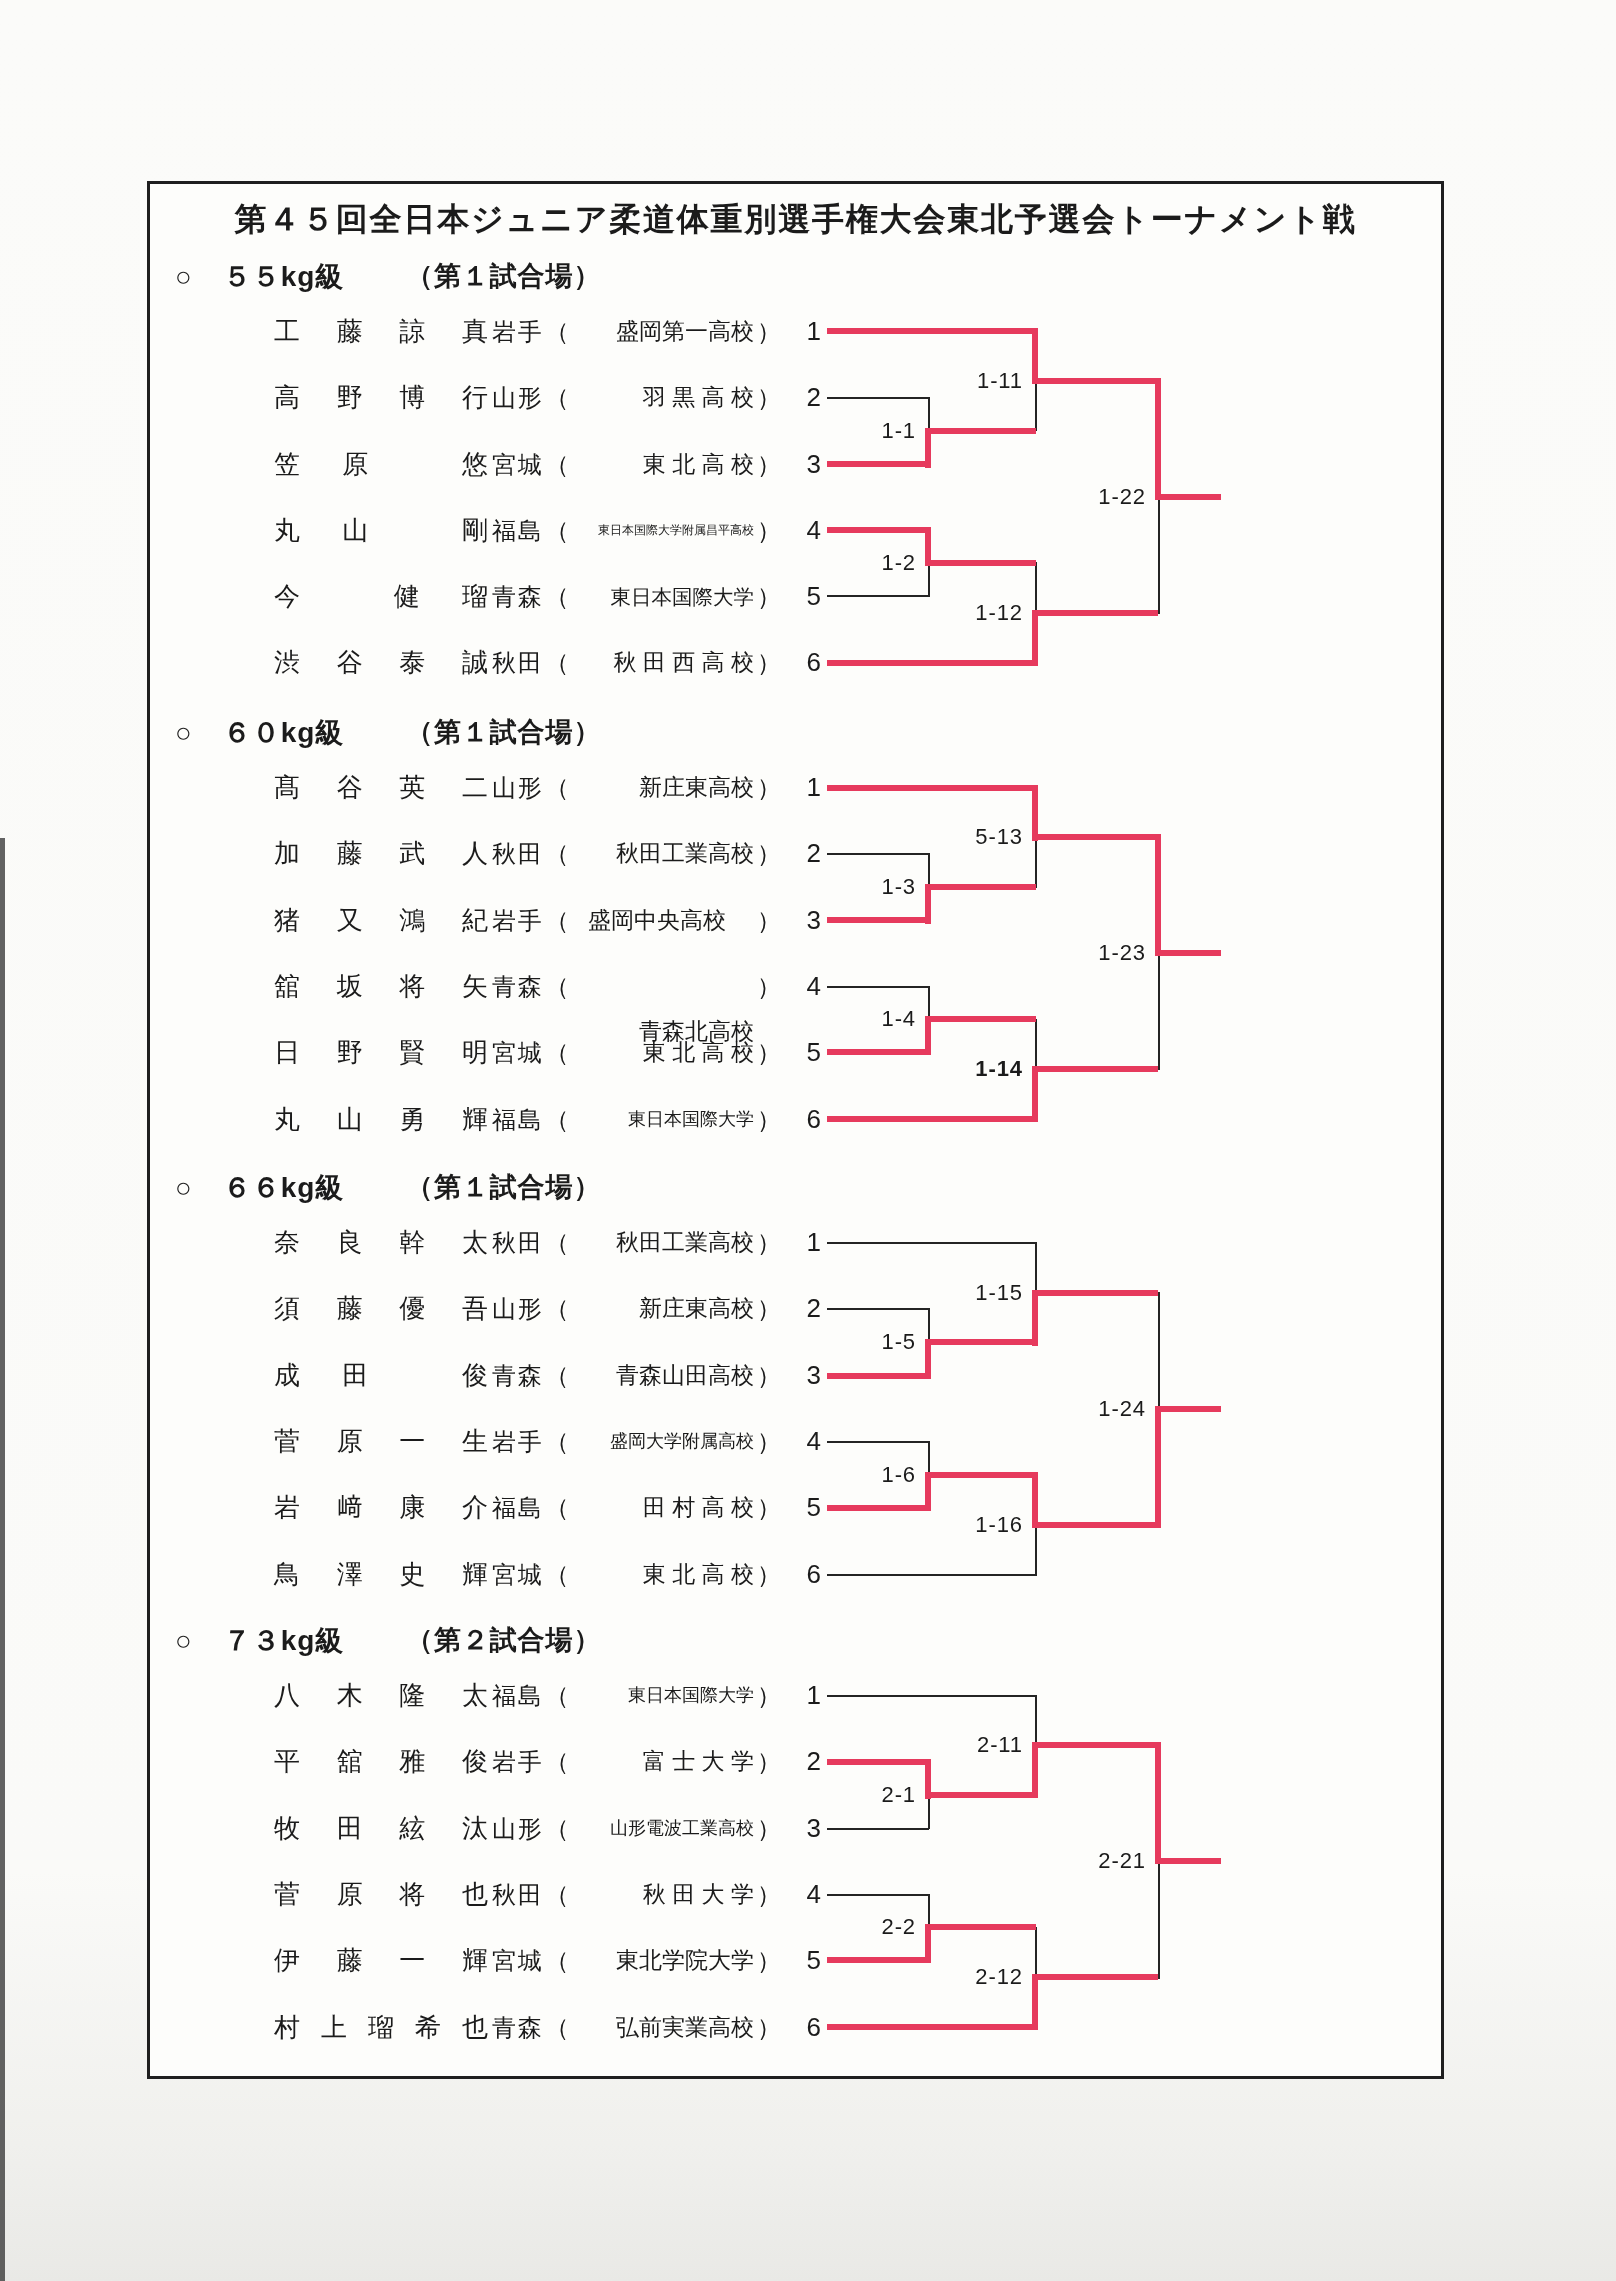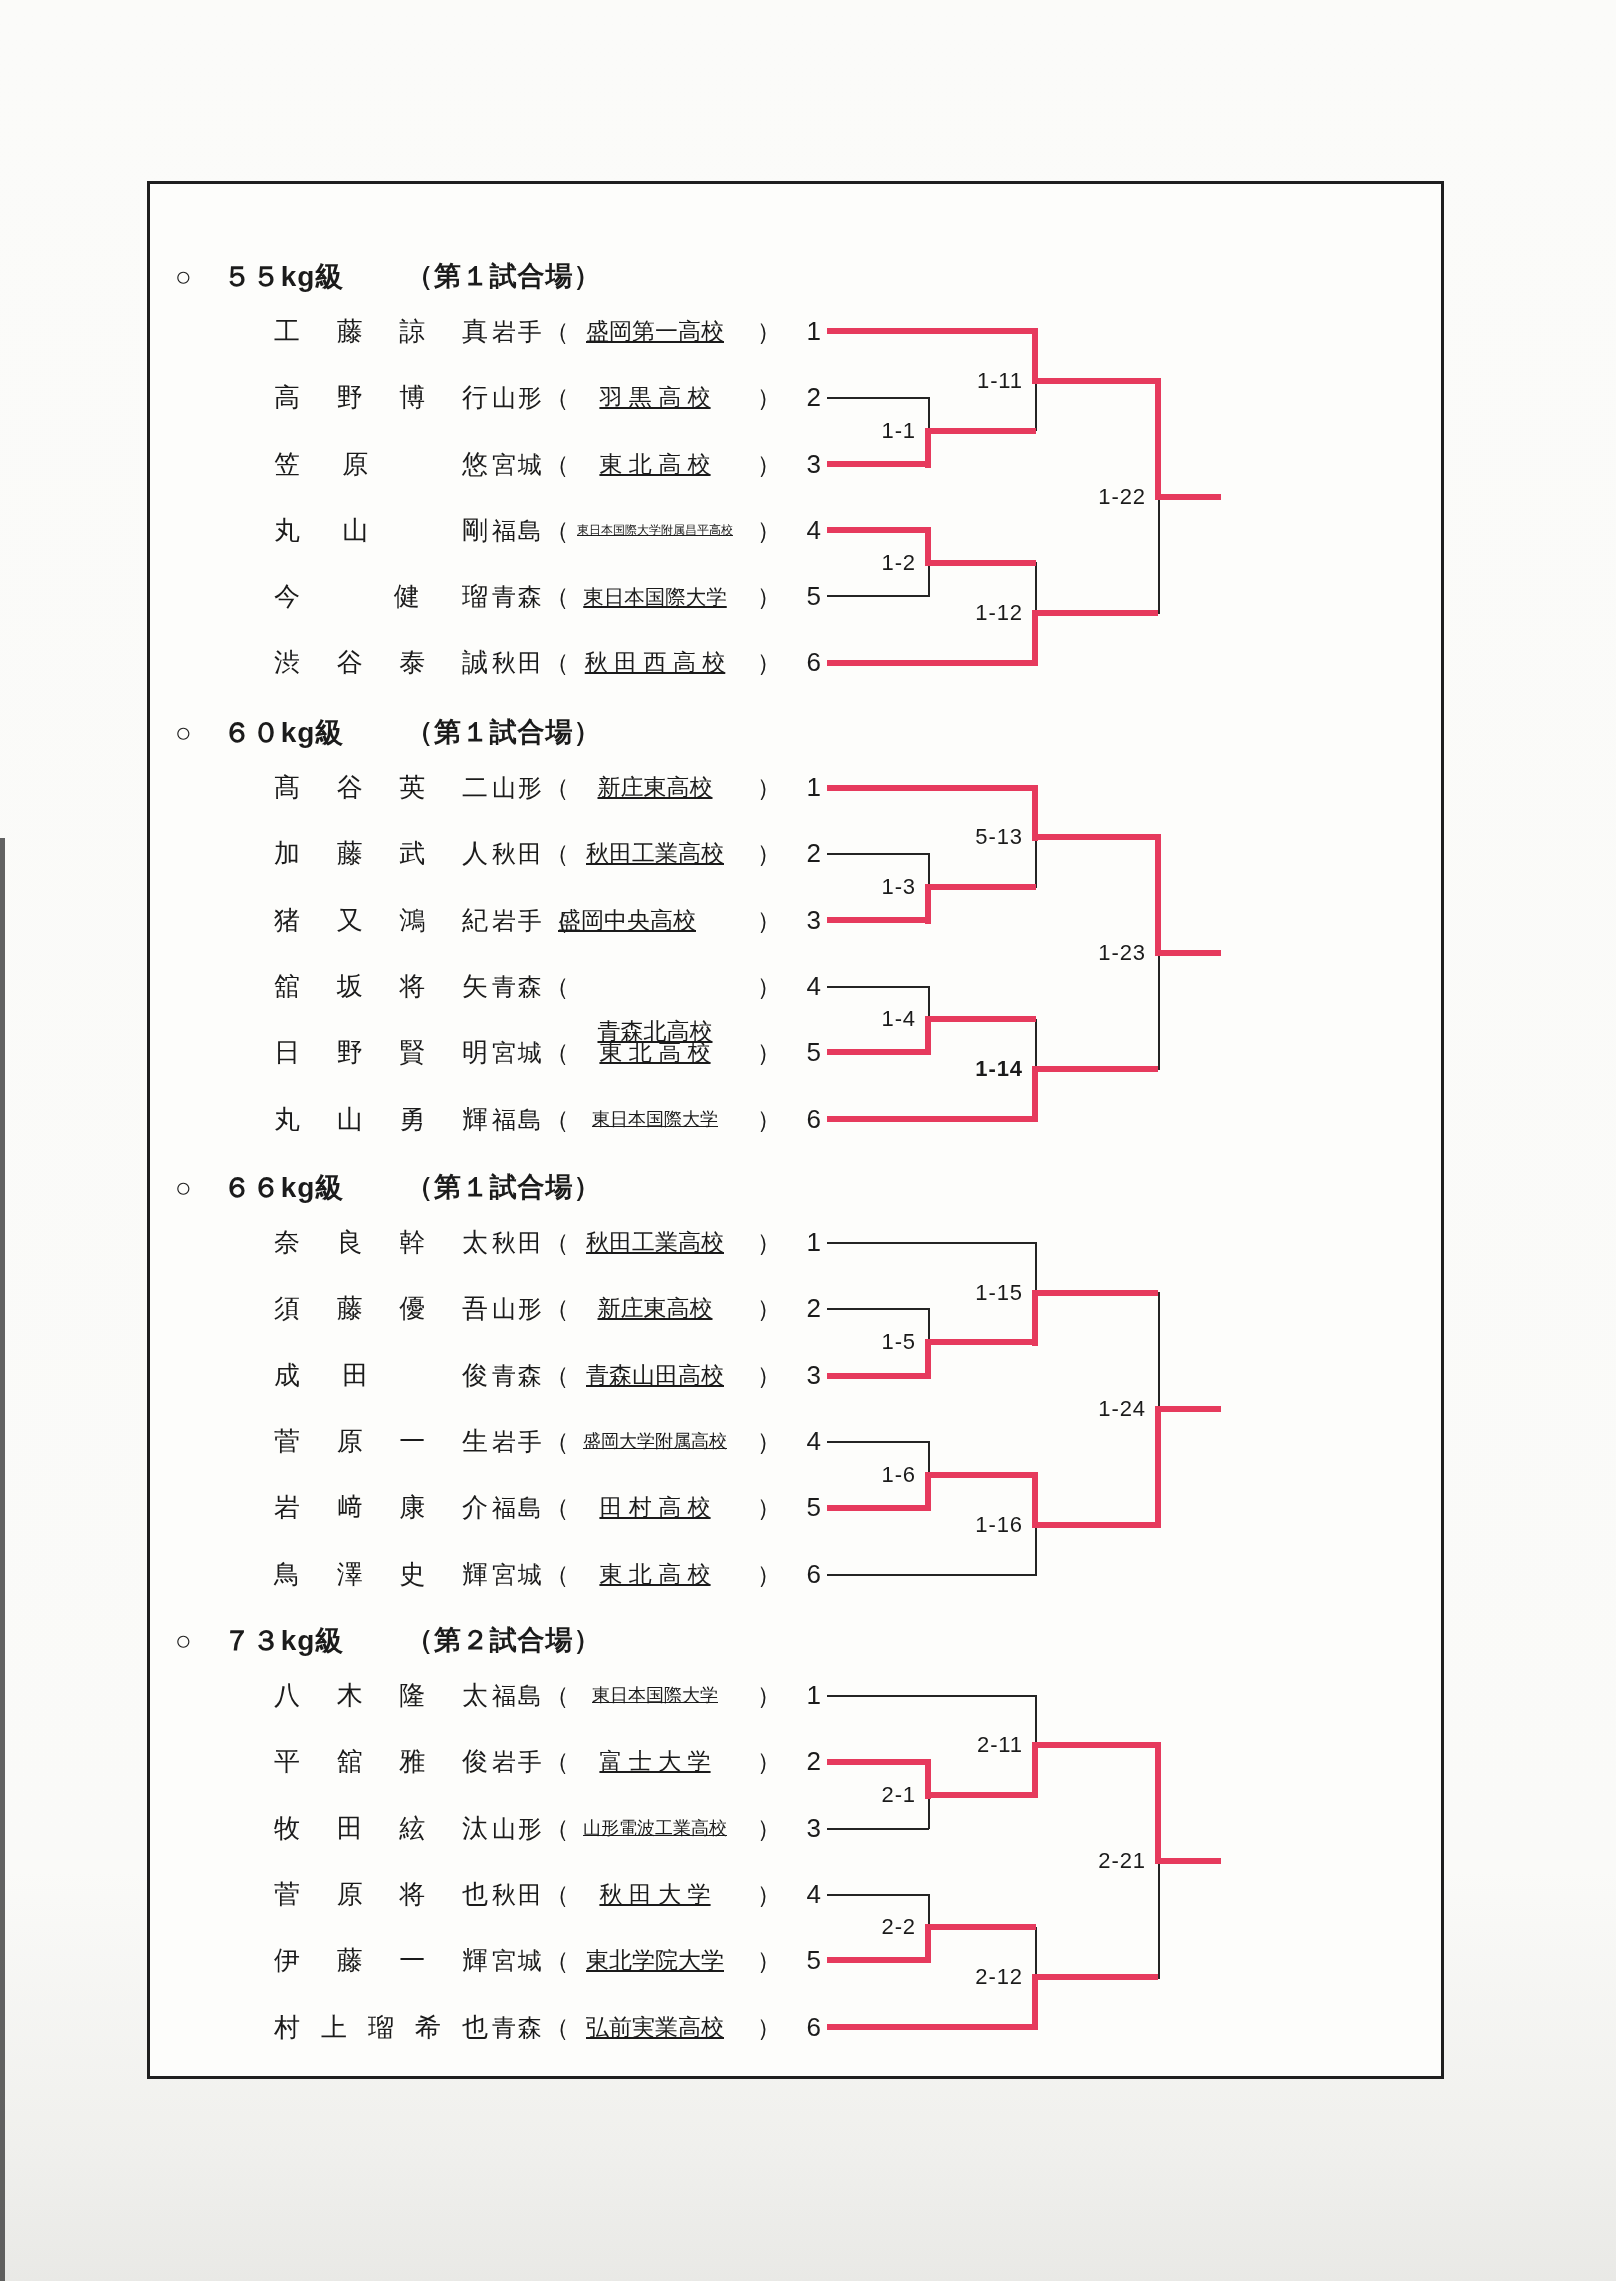--- a/index.html
+++ b/index.html
@@ -23,21 +23,21 @@
   }
   .whead{position:absolute;height:43px;line-height:43px;white-space:nowrap;}
   .whead .bullet{position:absolute;left:0;top:0;font-size:28px;font-weight:500;}
   .whead .wlabel{position:absolute;left:48px;top:0;font-size:28px;font-weight:600;letter-spacing:0.9px;}
   .whead .venue{position:absolute;left:231px;top:0;font-size:27px;font-weight:600;letter-spacing:0.9px;}
   .prow-el{position:absolute;height:39px;line-height:39px;white-space:nowrap;}
   .pname{display:flex;justify-content:space-between;font-size:26px;font-weight:500;}
   .pname span{display:inline-block;min-width:9px;text-align:center;}
   .ppref{font-size:24px;letter-spacing:1.8px;font-weight:500;}
   .paren{font-size:24px;font-weight:500;}
-  .school{text-align:center;font-weight:500;text-decoration:underline;}
+  .school{text-align:right;font-weight:500;}
   .sch-n{font-size:23px;}
   .sch-c{font-size:20.5px;}
   .sch-m{font-size:18px;}
   .sch-s{font-size:12px;}
   .pseed{font-size:26px;text-align:right;font-weight:500;}
   .hseg,.vseg{position:absolute;}
   .seg-black{background:#242424;z-index:1;}
   .seg-red{background:#e63a5d;z-index:2;}
   .mlabel{
     position:absolute;width:98px;text-align:right;
@@ -45,20 +45,21 @@
     height:30px;line-height:30px;
   }
   .edge-artifact{position:absolute;left:0;top:838px;width:4.5px;height:1444px;background:#3c3c3c;opacity:.8;}
 </style>
 </head>
 <body>
 
 <div id="canvas">
   <div class="edge-artifact"></div>
   <div class="frame"></div>
+  <div class="title">第４５回全日本ジュニア柔道体重別選手権大会東北予選会トーナメント戦</div>
   <div id="sections">
       <div class="whead" style="left: 175px; top: 255px; width: 535px;">
         <span class="bullet">○</span>
         <span class="wlabel">５５kg級</span>
         <span class="venue">（第１試合場）</span>
       </div>
       <div class="prow-el pname" style="left: 274px; top: 312px; width: 214px;">
         <span>工</span>
         <span>藤</span>
         <span>諒</span>

